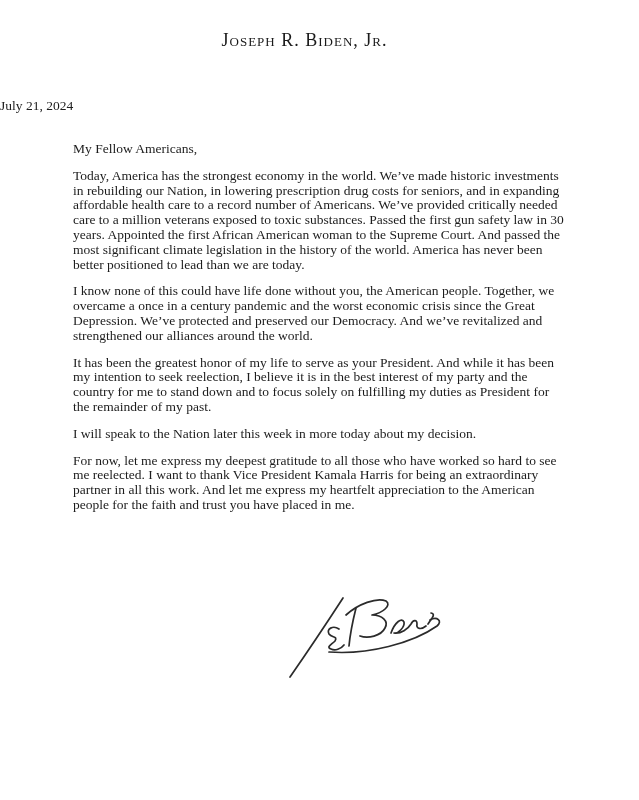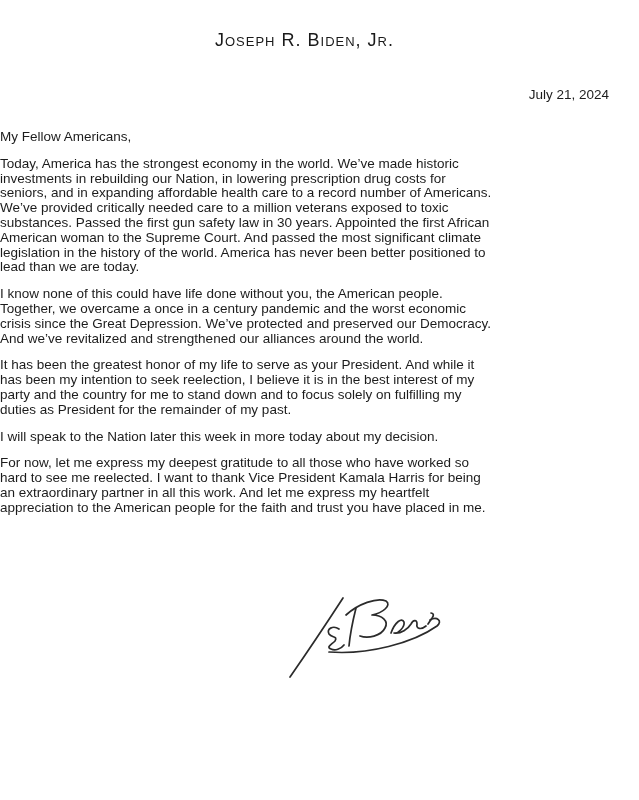--- a/index.html
+++ b/index.html
@@ -6,38 +6,39 @@
     margin: 0;
     padding: 0;
     background: #ffffff;
   }
   .page {
     position: relative;
     width: 609px;
     height: 800px;
     background: #ffffff;
     overflow: hidden;
-    font-family: Liberation Sans, sans-serif;
+    font-family: Liberation Serif, serif;
     color: #1c1c1c;
   }
   .letterhead {
     padding-top: 30px;
     text-align: center;
     font-variant: small-caps;
     font-size: 18px;
     letter-spacing: 1px;
     color: #1a1a1a;
   }
   .letter-date {
-    margin-top: 36px;
-    text-align: right;
+    margin-top: 47px;
+    text-align: left;
     font-size: 13.5px;
   }
   .letter-body {
     margin-top: 28px;
+    padding-left: 73px;
     width: 494px;
     font-size: 13.5px;
     line-height: 14.8px;
     text-align: left;
   }
   .letter-body p {
     margin: 0 0 12px 0;
   }
   .signature {
     position: absolute;

